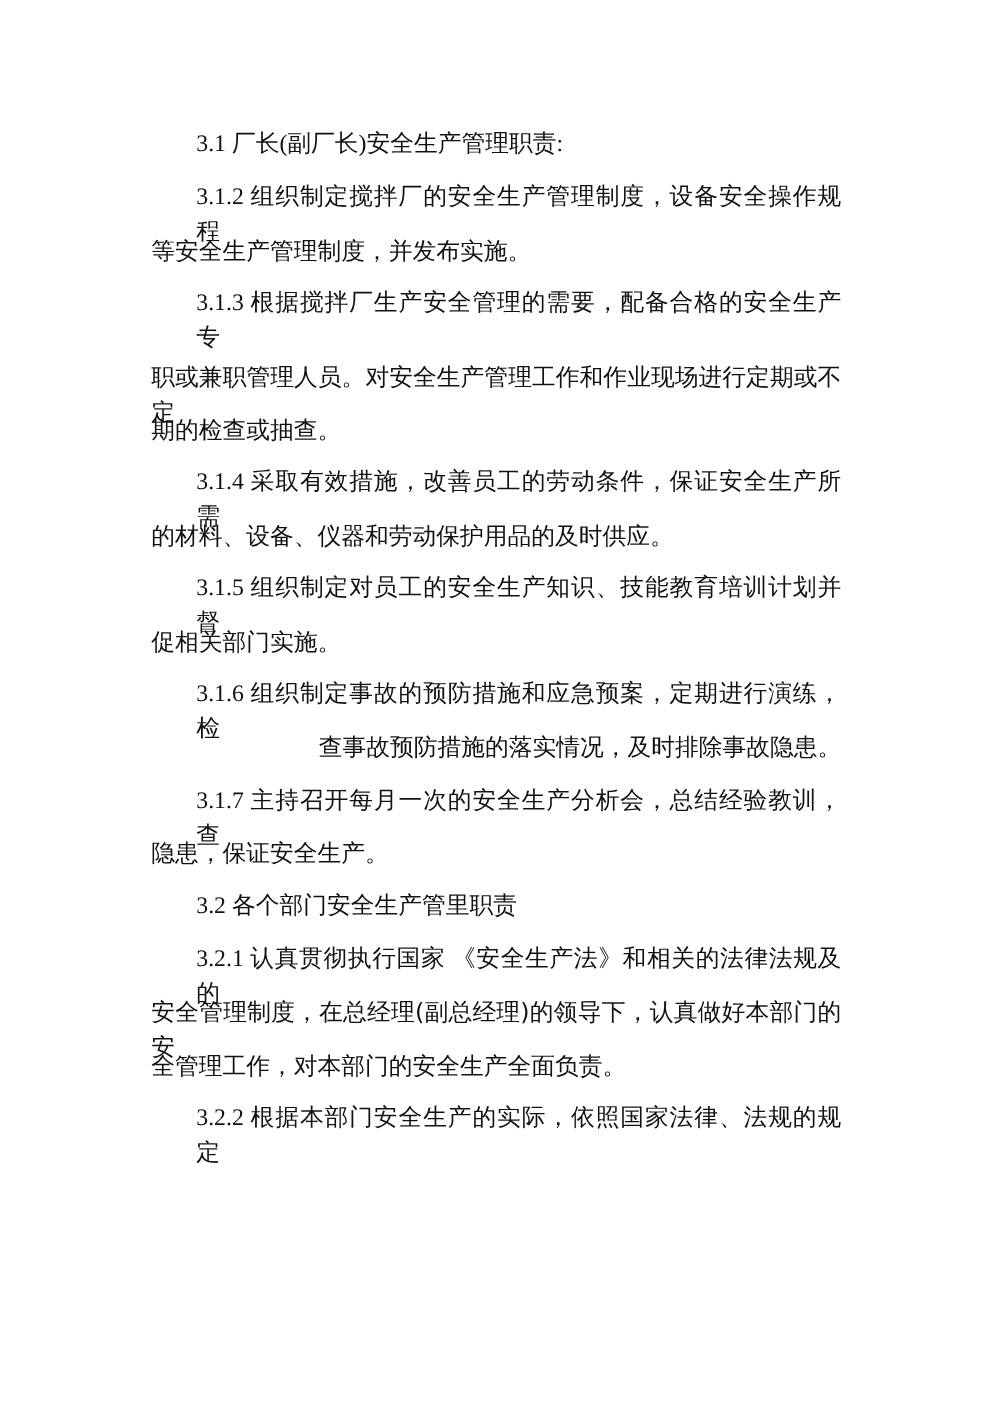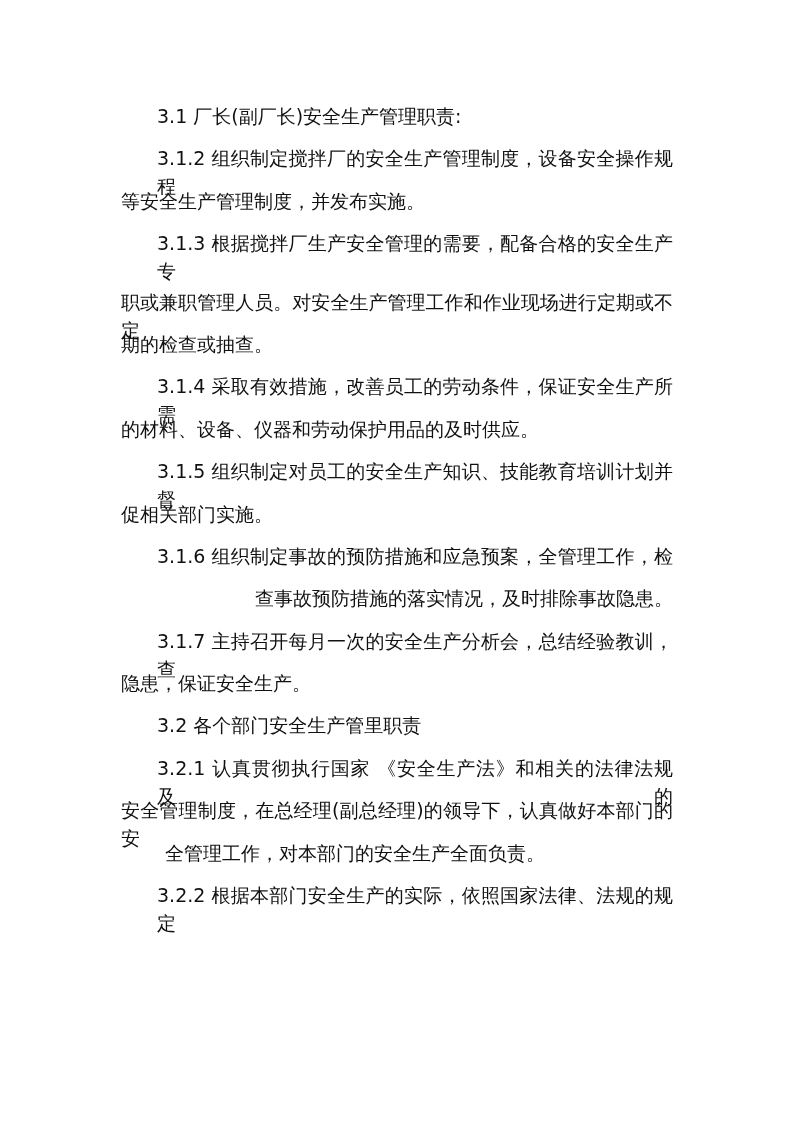--- a/index.html
+++ b/index.html
@@ -5,21 +5,21 @@
   html, body { margin: 0; padding: 0; background: #ffffff; }
   body { width: 793px; height: 1122px; position: relative; overflow: hidden; }
   .page { position: absolute; left: 0; top: 0; width: 793px; height: 1122px; background: #ffffff; }
   .content { position: absolute; left: 121px; top: 102px; width: 552px; }
   .line {
     height: 42.4px; line-height: 28px; font-size: 19px; color: #111111;
     font-family: "DejaVu Sans", "Liberation Sans", sans-serif;
     white-space: nowrap; overflow: visible;
   }
   .line.justify { text-align: justify; text-align-last: justify; }
-  .line.indent { padding-left: 36px; }
+  .line.indent { padding-left: 36px; font-family: Liberation Serif, serif; }
 </style>
 </head>
 <body>
 
 <div class="page">
   <div class="content">
 
     <div>
       <div class="line indent" style="white-space: normal; word-break: break-all;">3.1  厂长(副厂长)安全生产管理职责:</div>
     </div>
@@ -40,37 +40,37 @@
       <div class="line indent justify" style="white-space: normal; word-break: break-all;">3.1.4  采取有效措施，改善员工的劳动条件，保证安全生产所需</div>
       <div class="line" style="white-space: normal; word-break: break-all;">的材料、设备、仪器和劳动保护用品的及时供应。</div>
     </div>
 
     <div>
       <div class="line indent justify" style="white-space: normal; word-break: break-all;">3.1.5  组织制定对员工的安全生产知识、技能教育培训计划并督</div>
       <div class="line" style="white-space: normal; word-break: break-all;">促相关部门实施。</div>
     </div>
 
     <div>
-      <div class="line indent justify" style="white-space: normal; word-break: break-all;">3.1.6  组织制定事故的预防措施和应急预案，全管理工作，检</div>
+      <div class="line indent justify" style="white-space: normal; word-break: break-all;">3.1.6  组织制定事故的预防措施和应急预案，定期进行演练，检</div>
       <div class="line" style="white-space: normal; word-break: break-all; text-align: right;">查事故预防措施的落实情况，及时排除事故隐患。</div>
     </div>
 
     <div>
       <div class="line indent justify" style="white-space: normal; word-break: break-all;">3.1.7 主持召开每月一次的安全生产分析会，总结经验教训，查</div>
       <div class="line" style="white-space: normal; word-break: break-all;">隐患，保证安全生产。</div>
     </div>
 
     <div>
       <div class="line indent" style="white-space: normal; word-break: break-all;">3.2  各个部门安全生产管里职责</div>
     </div>
 
     <div>
       <div class="line indent justify" style="white-space: normal; word-break: break-all;">3.2.1  认真贯彻执行国家 《安全生产法》和相关的法律法规及的</div>
       <div class="line justify" style="white-space: normal; word-break: break-all;">安全管理制度，在总经理(副总经理)的领导下，认真做好本部门的安</div>
-      <div class="line" style="white-space: normal; word-break: break-all; margin-left: 44px;">全管理工作，对本部门的安全生产全面负责。</div>
+      <div class="line" style="white-space: normal; word-break: break-all;">全管理工作，对本部门的安全生产全面负责。</div>
     </div>
 
     <div>
       <div class="line indent justify" style="white-space: normal; word-break: break-all;">3.2.2  根据本部门安全生产的实际，依照国家法律、法规的规定</div>
     </div>
 
   </div>
 </div>
 
 </body></html>

